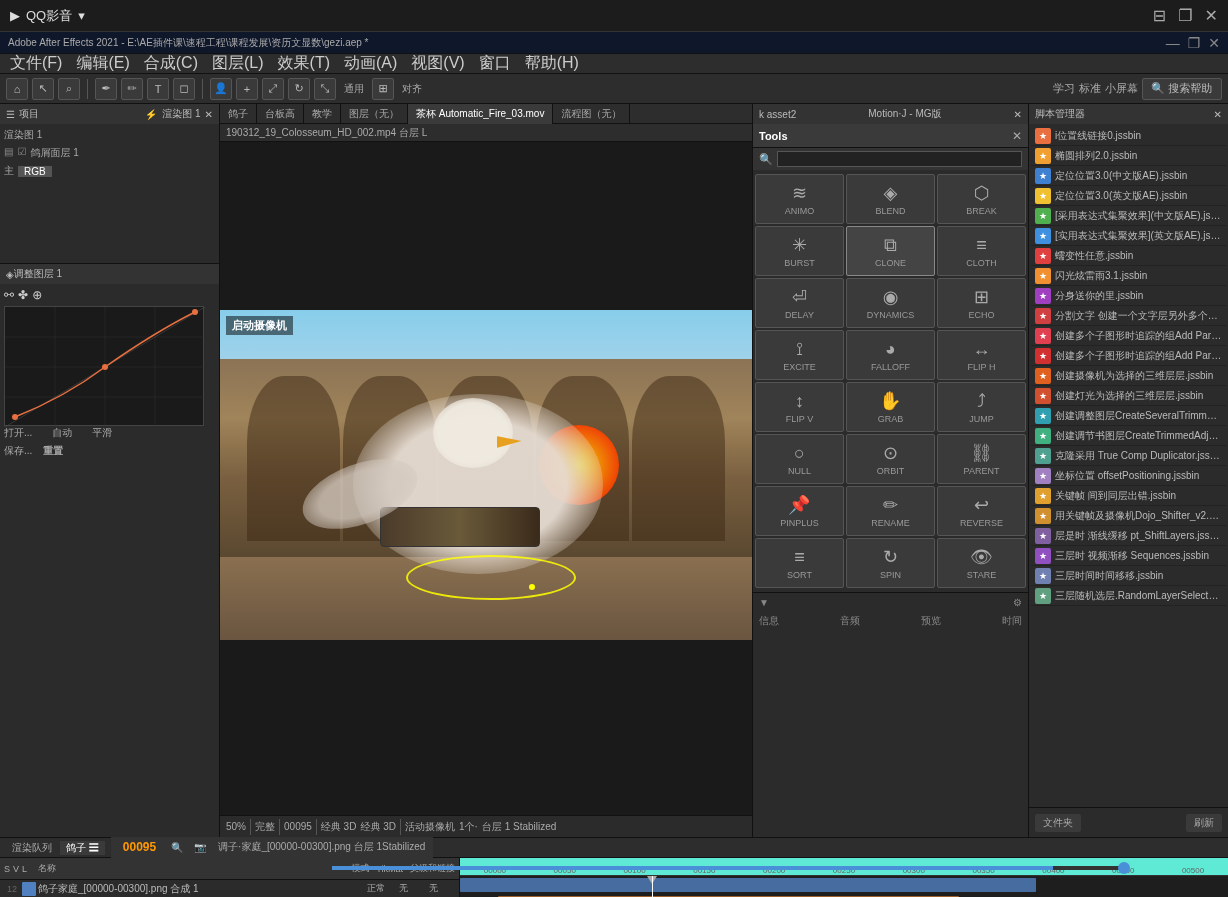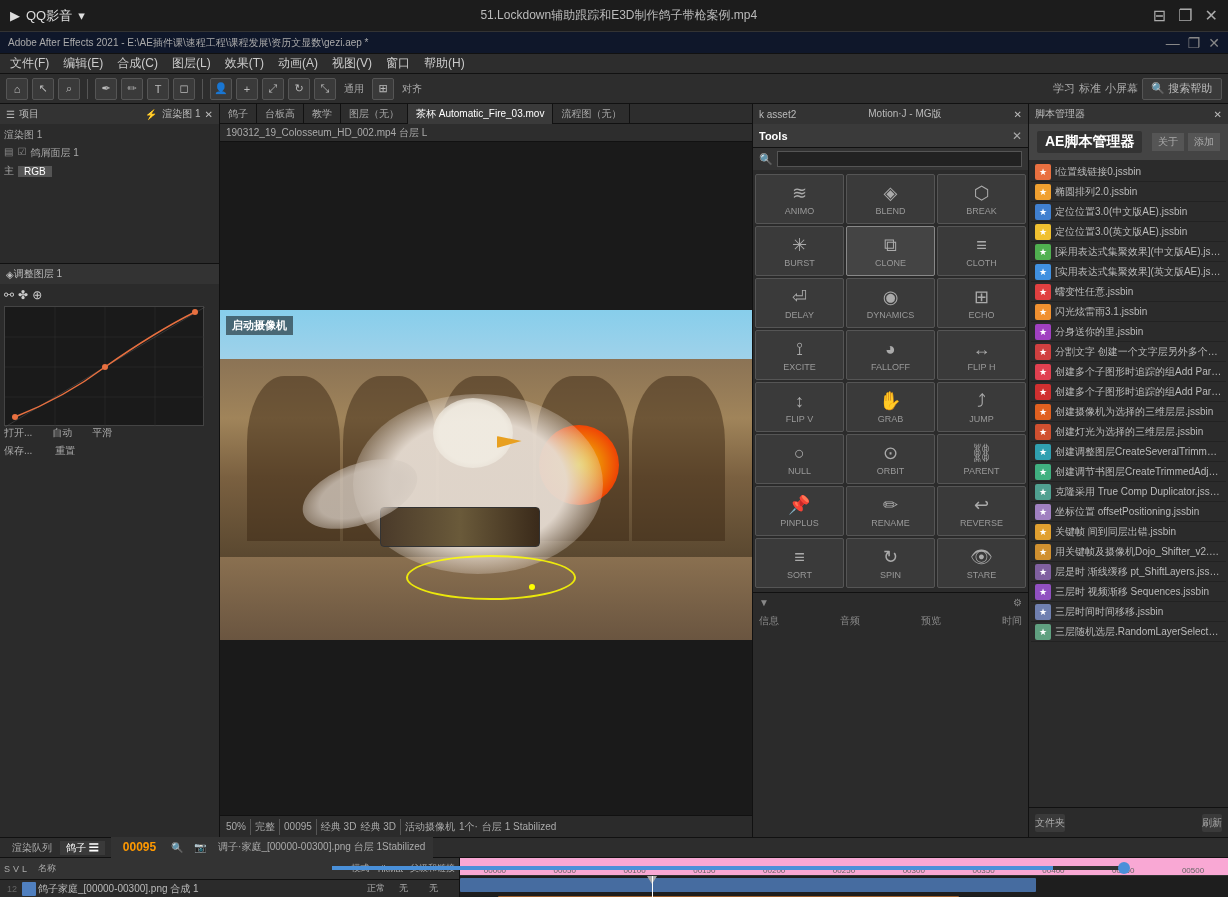--- a/index.html
+++ b/index.html
@@ -15,21 +15,21 @@
     
     #ae-window { width: 100%; height: calc(897px - 32px - 60px); background: #2b2b2b; position: relative; }
 
     
     #ae-titlebar { height: 22px; background: #0f172a; display: flex; align-items: center; justify-content: space-between; padding: 0 8px; border-bottom: 1px solid #111; }
     #ae-titlebar-controls { display: flex; gap: 8px; }
     #ae-titlebar-controls span { color: #888; font-size: 14px; cursor: pointer; }
 
     
     #ae-menubar { height: 20px; background: #2d2d2d; display: flex; align-items: center; padding: 0 4px; border-bottom: 1px solid #111; gap: 2px; }
-    #ae-menubar span { color: #ccc; font-size: 12px; padding: 0 6px; cursor: pointer; }
+    #ae-menubar span { color: #ccc; font-size: 16px; padding: 0 6px; cursor: pointer; }
 
     
     #ae-toolbar { height: 30px; background: #2d2d2d; display: flex; align-items: center; padding: 0 6px; border-bottom: 1px solid #111; gap: 4px; }
     .toolbar-btn { width: 22px; height: 22px; background: #3a3a3a; border: 1px solid #555; color: #bbb; font-size: 11px; display: flex; align-items: center; justify-content: center; cursor: pointer; border-radius: 2px; }
     .toolbar-separator { width: 1px; height: 20px; background: #555; margin: 0 3px; }
     #toolbar-right { margin-left: auto; display: flex; gap: 4px; align-items: center; }
     #toolbar-right span { color: #aaa; font-size: 11px; }
 
     
     #workspace { display: flex; height: calc(100% - 72px); }
@@ -69,21 +69,21 @@
     #script-panel { width: 200px; background: #2b2b2b; border-left: 1px solid #111; display: flex; flex-direction: column; }
     #script-header { height: 20px; background: #333; display: flex; align-items: center; padding: 0 6px; font-size: 10px; color: #bbb; justify-content: space-between; }
     #script-about { height: 36px; background: #444; display: flex; align-items: center; justify-content: space-between; padding: 0 8px; }
     #script-title-box { background: #333; color: #fff; font-size: 14px; font-weight: bold; padding: 2px 8px; border-radius: 2px; }
     #script-version-btn { font-size: 10px; color: #aaa; background: #555; padding: 2px 6px; cursor: pointer; }
     #script-list { flex: 1; overflow-y: auto; padding: 2px; }
     .script-item { height: 20px; display: flex; align-items: center; gap: 4px; padding: 0 4px; cursor: pointer; border-bottom: 1px solid #222; }
     .script-icon { width: 16px; height: 16px; border-radius: 2px; display: flex; align-items: center; justify-content: center; font-size: 9px; color: #fff; flex-shrink: 0; }
     .script-name { font-size: 10px; color: #bbb; white-space: nowrap; overflow: hidden; text-overflow: ellipsis; }
     #script-footer { height: 30px; display: flex; align-items: center; justify-content: space-between; padding: 0 6px; border-top: 1px solid #111; }
-    .script-footer-btn { font-size: 10px; color: #aaa; background: #3a3a3a; padding: 2px 0; cursor: pointer; border-radius: 2px; }
+    .script-footer-btn { font-size: 10px; color: #aaa; background: #3a3a3a; padding: 2px 8px; cursor: pointer; border-radius: 2px; }
 
     
     #timeline-area { height: 200px; background: #2b2b2b; border-top: 1px solid #111; display: flex; flex-direction: column; }
     #timeline-header { height: 20px; background: #2d2d2d; display: flex; align-items: center; padding: 0 6px; gap: 6px; border-bottom: 1px solid #111; }
     #timeline-tabs { display: flex; gap: 2px; }
     .tl-tab { font-size: 10px; color: #aaa; padding: 0 6px; cursor: pointer; }
     .tl-tab.active { color: #fff; background: #3a3a3a; }
     #timeline-main { display: flex; flex: 1; }
     #tl-left { width: 460px; background: #2b2b2b; border-right: 1px solid #111; overflow: hidden; }
     #tl-right { flex: 1; background: #1e1e1e; position: relative; overflow: hidden; }
@@ -91,21 +91,21 @@
     .tl-tool { font-size: 10px; color: #aaa; padding: 0 4px; cursor: pointer; }
     #tl-time { font-size: 12px; color: #f90; font-weight: bold; padding: 0 8px; }
     #tl-layers { height: 100%; overflow-y: auto; }
     .tl-layer { height: 18px; display: flex; align-items: center; border-bottom: 1px solid #222; }
     .tl-layer-num { width: 20px; text-align: right; font-size: 9px; color: #666; padding-right: 3px; }
     .tl-layer-icon { width: 14px; height: 14px; background: #555; border-radius: 1px; margin: 0 2px; flex-shrink: 0; }
     .tl-layer-name { flex: 1; font-size: 10px; color: #bbb; white-space: nowrap; overflow: hidden; text-overflow: ellipsis; }
     .tl-layer-mode { width: 32px; font-size: 9px; color: #aaa; }
     .tl-layer-alpha { width: 30px; font-size: 9px; color: #aaa; }
     .tl-layer-more { width: 30px; font-size: 9px; color: #aaa; }
-    #tl-right-ruler { height: 18px; background: #f9a8d4; border-bottom: 1px solid #333; display: flex; align-items: flex-end; }
+    #tl-right-ruler { height: 18px; background: #5eead4; border-bottom: 1px solid #333; display: flex; align-items: flex-end; }
     .ruler-mark { font-size: 8px; color: #666; flex: 1; text-align: center; }
     #tl-bars { height: calc(100% - 18px); position: relative; }
     .tl-bar { position: absolute; height: 14px; border-radius: 1px; opacity: 0.8; }
     #tl-playhead { position: absolute; top: 0; width: 1px; background: #fff; height: 100%; z-index: 10; }
 
     
     #video-bar { width: 100%; height: 60px; background: #111; border-top: 1px solid #333; display: flex; align-items: center; }
     #video-time { color: #aaa; font-size: 12px; padding: 0 16px; }
     #video-progress { flex: 1; height: 4px; background: #333; position: relative; margin: 0 8px; }
     #video-progress-fill { height: 100%; background: #4a90d9; width: 91%; }
@@ -127,21 +127,20 @@
   </style>
 </head>
 <body>
 
 <div id="os-bar">
   <div id="os-bar-left">
     <span>▶</span>
     <span>QQ影音</span>
     <span>▾</span>
   </div>
-  <div id="os-bar-center">51.Lockdown辅助跟踪和E3D制作鸽子带枪案例.mp4</div>
   <div id="os-bar-right">
     <span>⊟</span>
     <span>❐</span>
     <span>✕</span>
   </div>
 </div>
 
 <div id="ae-window">
 
   <div id="ae-titlebar">
@@ -246,21 +245,21 @@
               <circle cx="190" cy="5" r="3" fill="#e87040"></circle>
             </svg>
           </div>
           <div id="curves-actions">
             <span>打开...</span>
             <span>自动</span>
             <span>平滑</span>
           </div>
           <div style="margin-top:4px;font-size:10px;color:#aaa;">
             <span>保存...</span>
-            <span style="margin-left:20px;">重置</span>
+            <span style="margin-left:8px;font-weight:bold;">重置</span>
           </div>
         </div>
       </div>
     </div>
 
     <div id="center-area">
 
       <div id="panel-tabs">
         <div class="panel-tab">鸽子</div>
         <div class="panel-tab">台板高</div>
@@ -464,27 +463,20 @@
           <span class="motion-bottom-label">预览</span>
           <span class="motion-bottom-label">时间</span>
         </div>
       </div>
 
       <div id="script-panel">
         <div id="script-header">
           <span>脚本管理器</span>
           <span>✕</span>
         </div>
-        <div id="script-about">
-          <div id="script-title-box">AE脚本管理器</div>
-          <div style="display:flex;gap:4px;">
-            <span id="script-version-btn">关于</span>
-            <span style="font-size:10px;color:#aaa;background:#555;padding:2px 6px;cursor:pointer;">添加</span>
-          </div>
-        </div>
         <div id="script-list">
         <div class="script-item">
               <div class="script-icon" style="background: rgb(232, 112, 64);">★</div>
               <span class="script-name">i位置线链接0.jssbin</span>
             </div>
             <div class="script-item">
               <div class="script-icon" style="background: rgb(240, 160, 48);">★</div>
               <span class="script-name">椭圆排列2.0.jssbin</span>
             </div>
             <div class="script-item">

